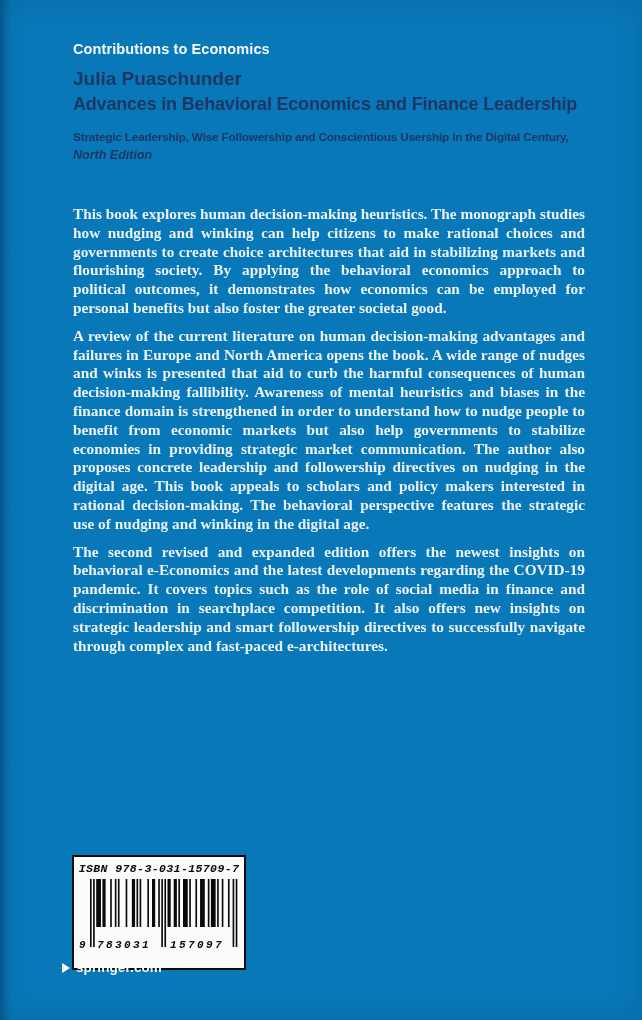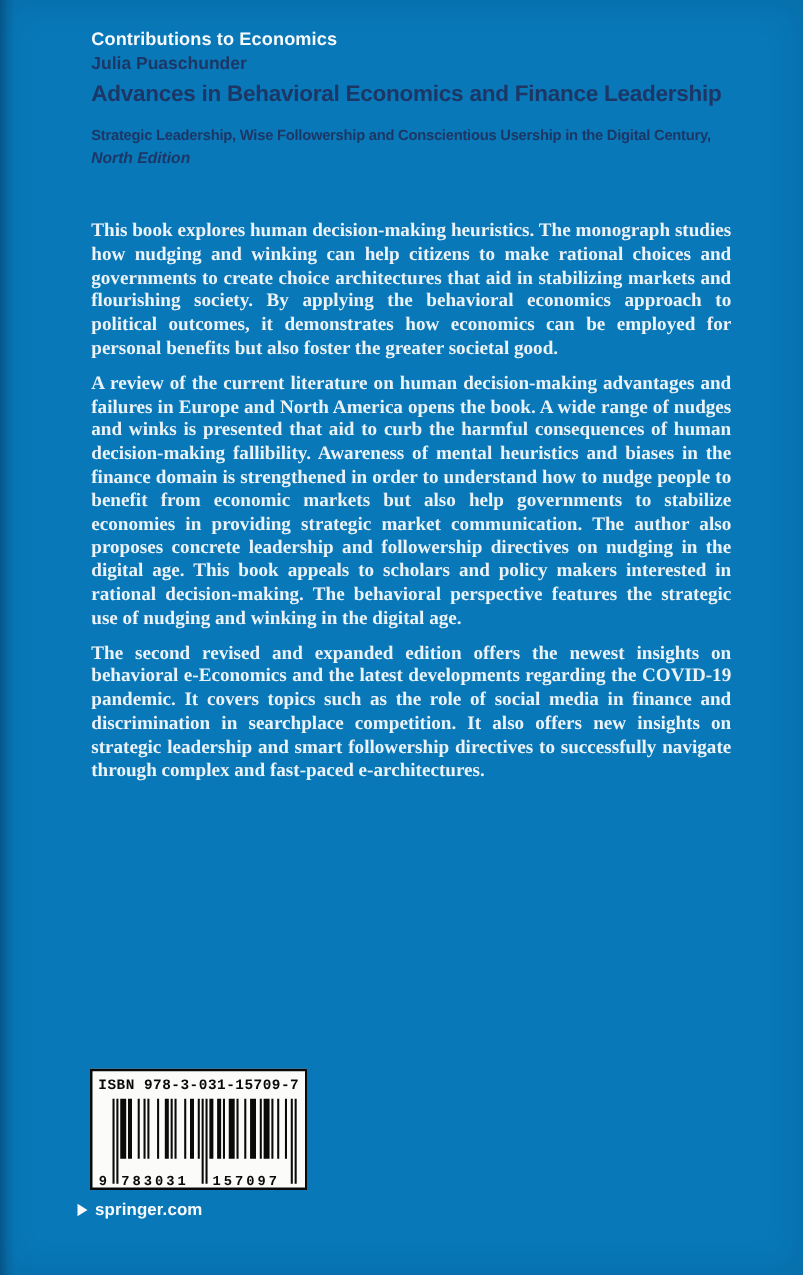--- a/index.html
+++ b/index.html
@@ -18,31 +18,31 @@
     overflow:hidden;
     font-family:"Liberation Sans", sans-serif;
   }
   
   .edge-shade{
     position:absolute;inset:0;pointer-events:none;
     background:linear-gradient(to right, rgba(0,25,50,0.30) 0px, rgba(0,25,50,0.10) 6px, rgba(0,25,50,0) 12px);
     box-shadow:inset 0 0 30px rgba(0,20,45,0.12);
   }
   .content{
-    position:absolute;left:73px;top:23px;width:512px;
+    position:absolute;left:73px;top:40px;width:512px;
   }
   .series{
     color:var(--white);
     font-size:14.5px;line-height:18px;font-weight:bold;
     letter-spacing:0.1px;
   }
   .author{
-    margin-top:0;
+    margin-top:12px;
     color:var(--navy);
-    font-size:14px;line-height:18px;font-weight:600;
+    font-size:19px;line-height:18px;font-weight:600;
   }
   .title{
     margin-top:5px;
     color:var(--navy);
     font-size:18px;line-height:22px;font-weight:bold;
     white-space:nowrap;letter-spacing:-0.2px;
   }
   .subtitle{
     margin-top:14px;
     color:var(--navy);
@@ -57,23 +57,24 @@
   .description{margin-top:42px;font-weight:bold;}
   .description p{
     margin:0 0 9px 0;
     color:var(--body);
     font-family:"Liberation Serif", serif;
     font-size:15.3px;line-height:18.8px;
     text-align:justify;
   }
   .barcode-box{
     position:absolute;left:72px;top:855px;
-    width:174px;height:97px;box-sizing:border-box;
+    width:174px;height:115px;box-sizing:border-box;
     background:var(--bc-bg);
     border:2px solid var(--ink);
+    font-style:italic;
   }
   .isbn-label{
     margin-top:4px;
     text-align:center;
     color:var(--ink);
     font-family:"Liberation Mono", monospace;
     font-size:11.5px;line-height:15px;font-weight:bold;
     letter-spacing:0.4px;
     white-space:nowrap;
   }

